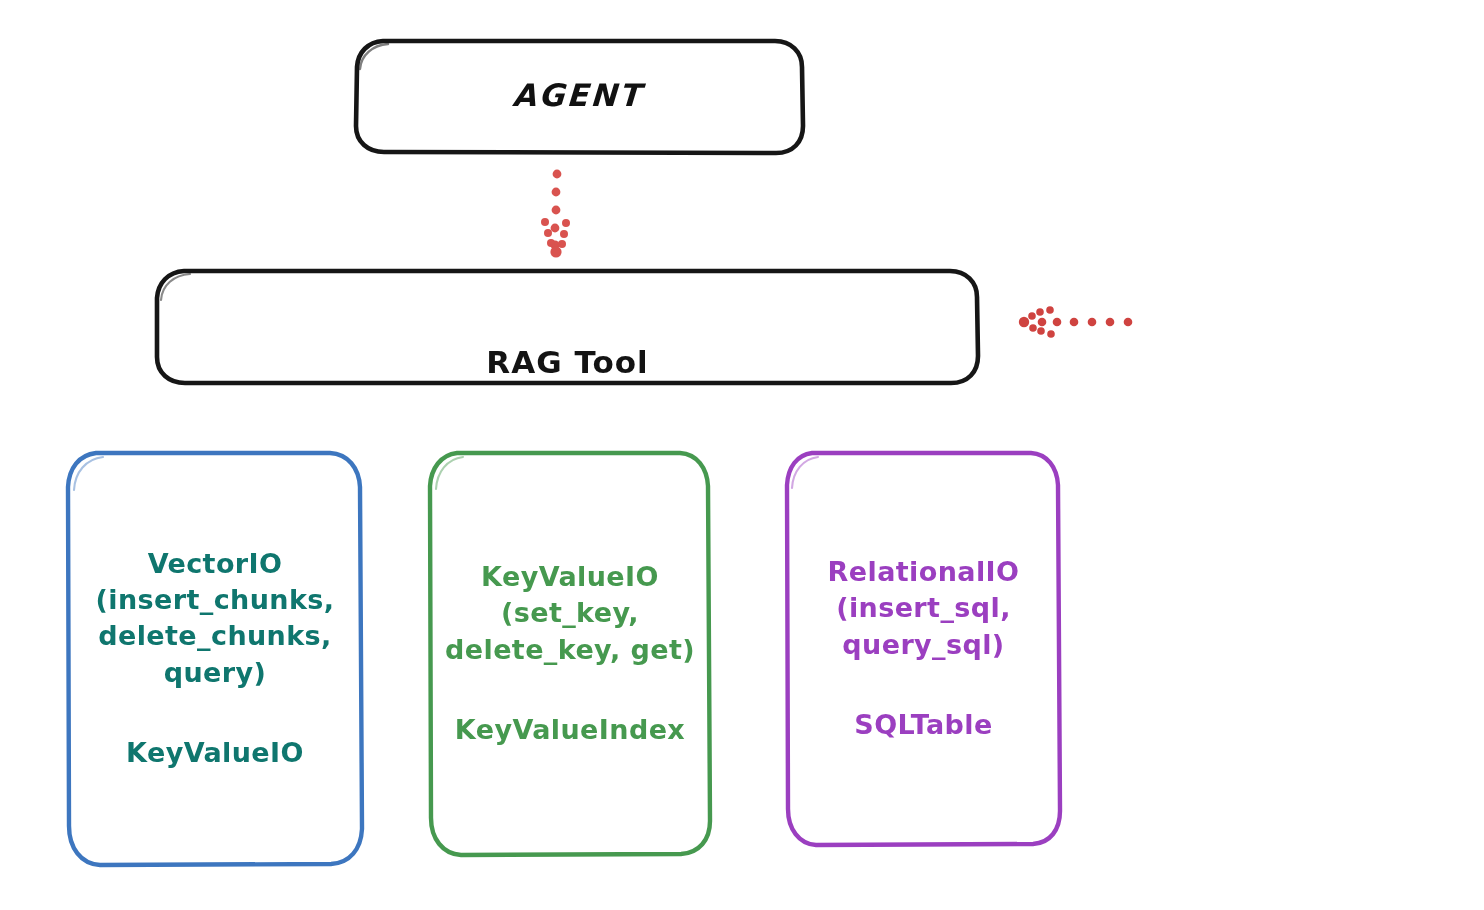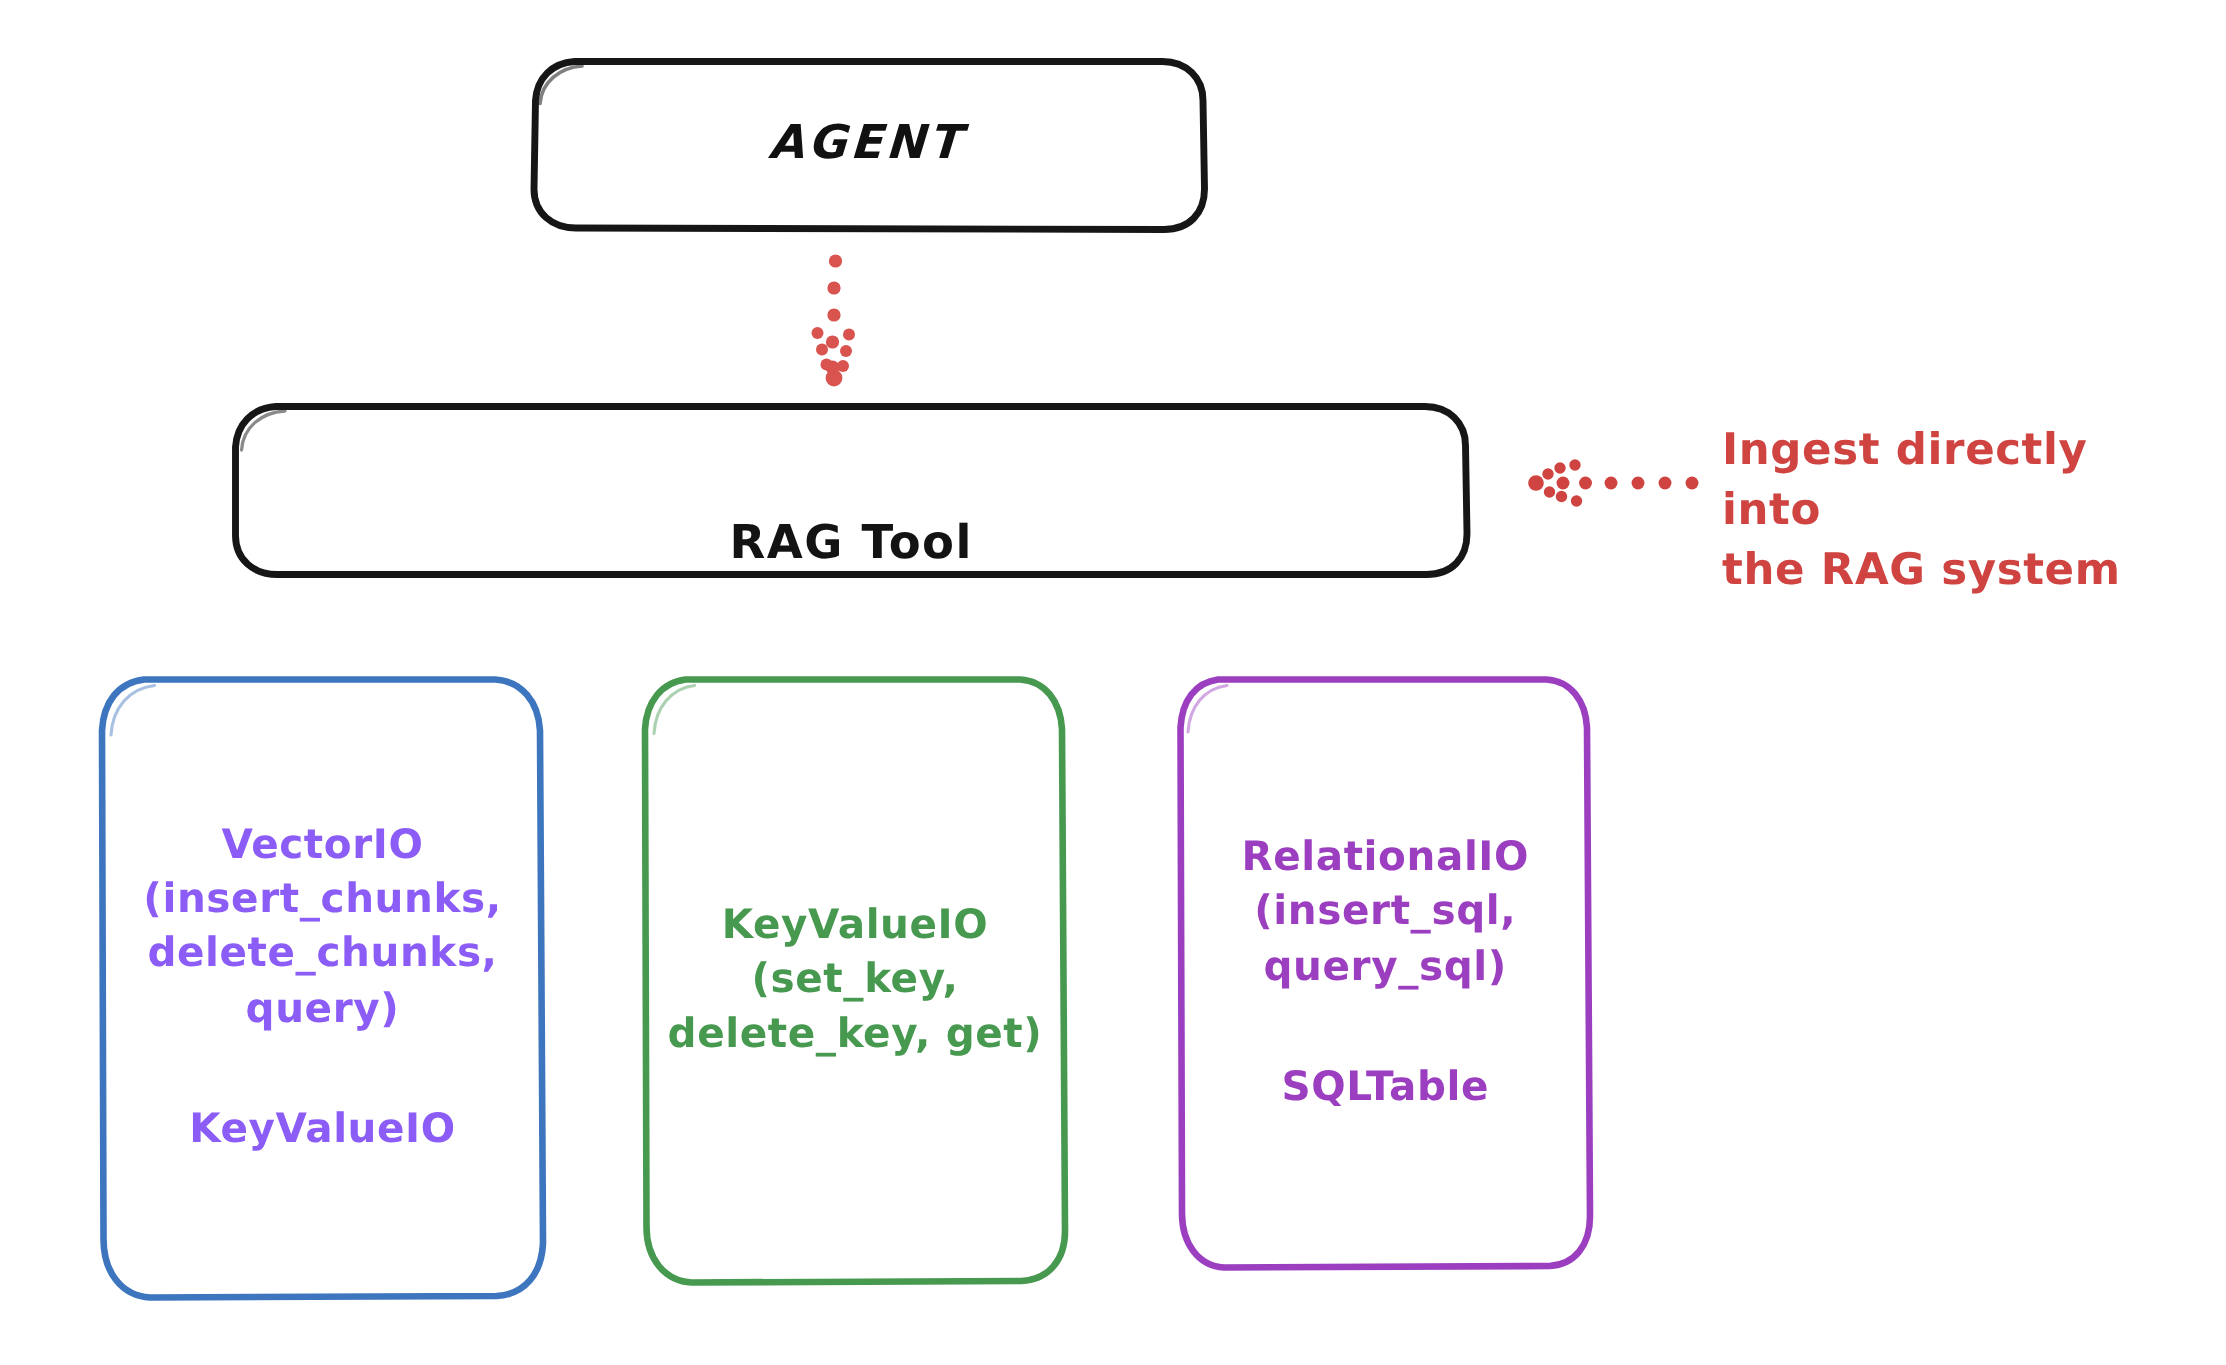--- a/index.html
+++ b/index.html
@@ -77,21 +77,21 @@
     line-height: 1.34;
     flex-direction: column;
   }
   .card-text .api-lines { display: block; }
   .card-text .index-line { display: block; margin-top: 44px; }
 
   .vector-box  { left: 68px;  top: 452px; width: 294px; height: 413px; }
   .kv-box      { left: 430px; top: 452px; width: 280px; height: 403px; }
   .rel-box     { left: 787px; top: 452px; width: 273px; height: 393px; justify-content: center; }
 
-  .vector-text { color: #8b5cf6; border-radius: 12px; }
+  .vector-text { color: #0f766e; border-radius: 12px; }
   .kv-text     { color: #46994f; }
   .rel-text    { color: #9b3fc0; }
 
   
   .annotation {
     position: absolute;
     left: 1148px;
     top: 279px;
     width: 320px;
     color: #cf4340;
@@ -223,25 +223,24 @@
 (insert_chunks,
 delete_chunks,
 query)</span>
     <span class="index-line">KeyValueIO</span>
   </div>
 
   <div class="node-label card-text kv-text kv-box">
     <span class="api-lines">KeyValueIO
 (set_key,
 delete_key, get)</span>
+    <span class="index-line">KeyValueIndex</span>
   </div>
 
   <div class="node-label card-text rel-text rel-box">
     <span class="api-lines">RelationalIO
 (insert_sql,
 query_sql)</span>
     <span class="index-line">SQLTable</span>
   </div>
 
-  <div class="annotation">Ingest directly into
-the RAG system</div>
 
 </div>
 
 </body></html>

